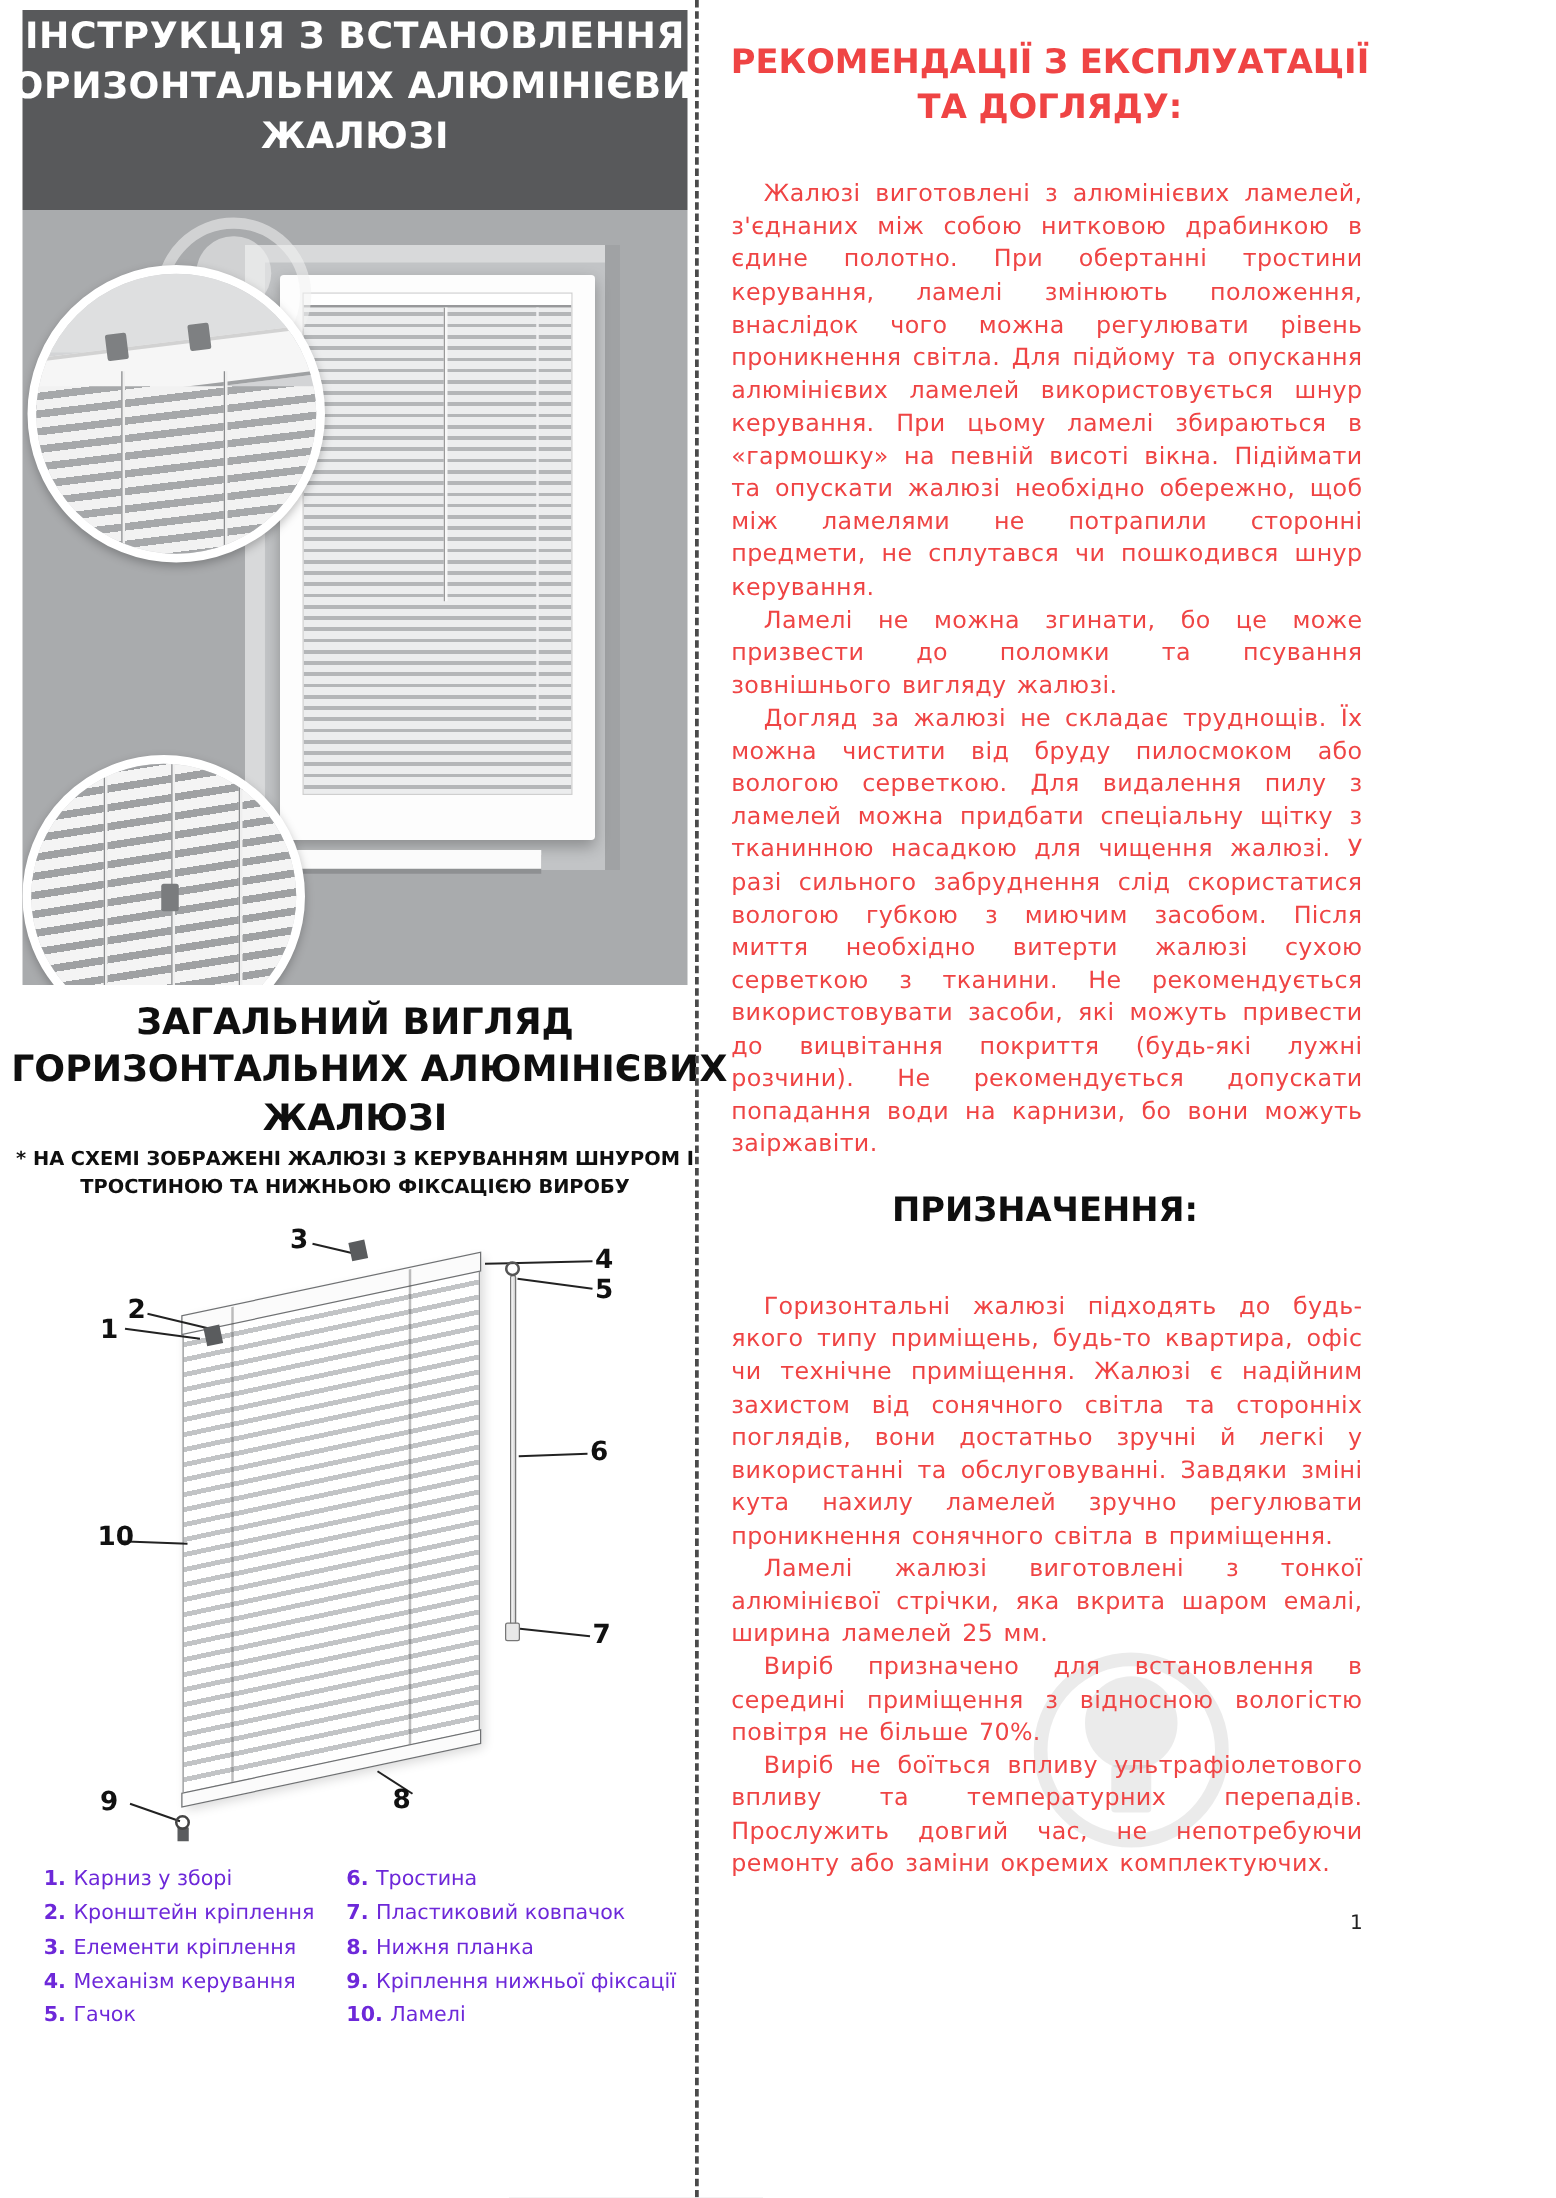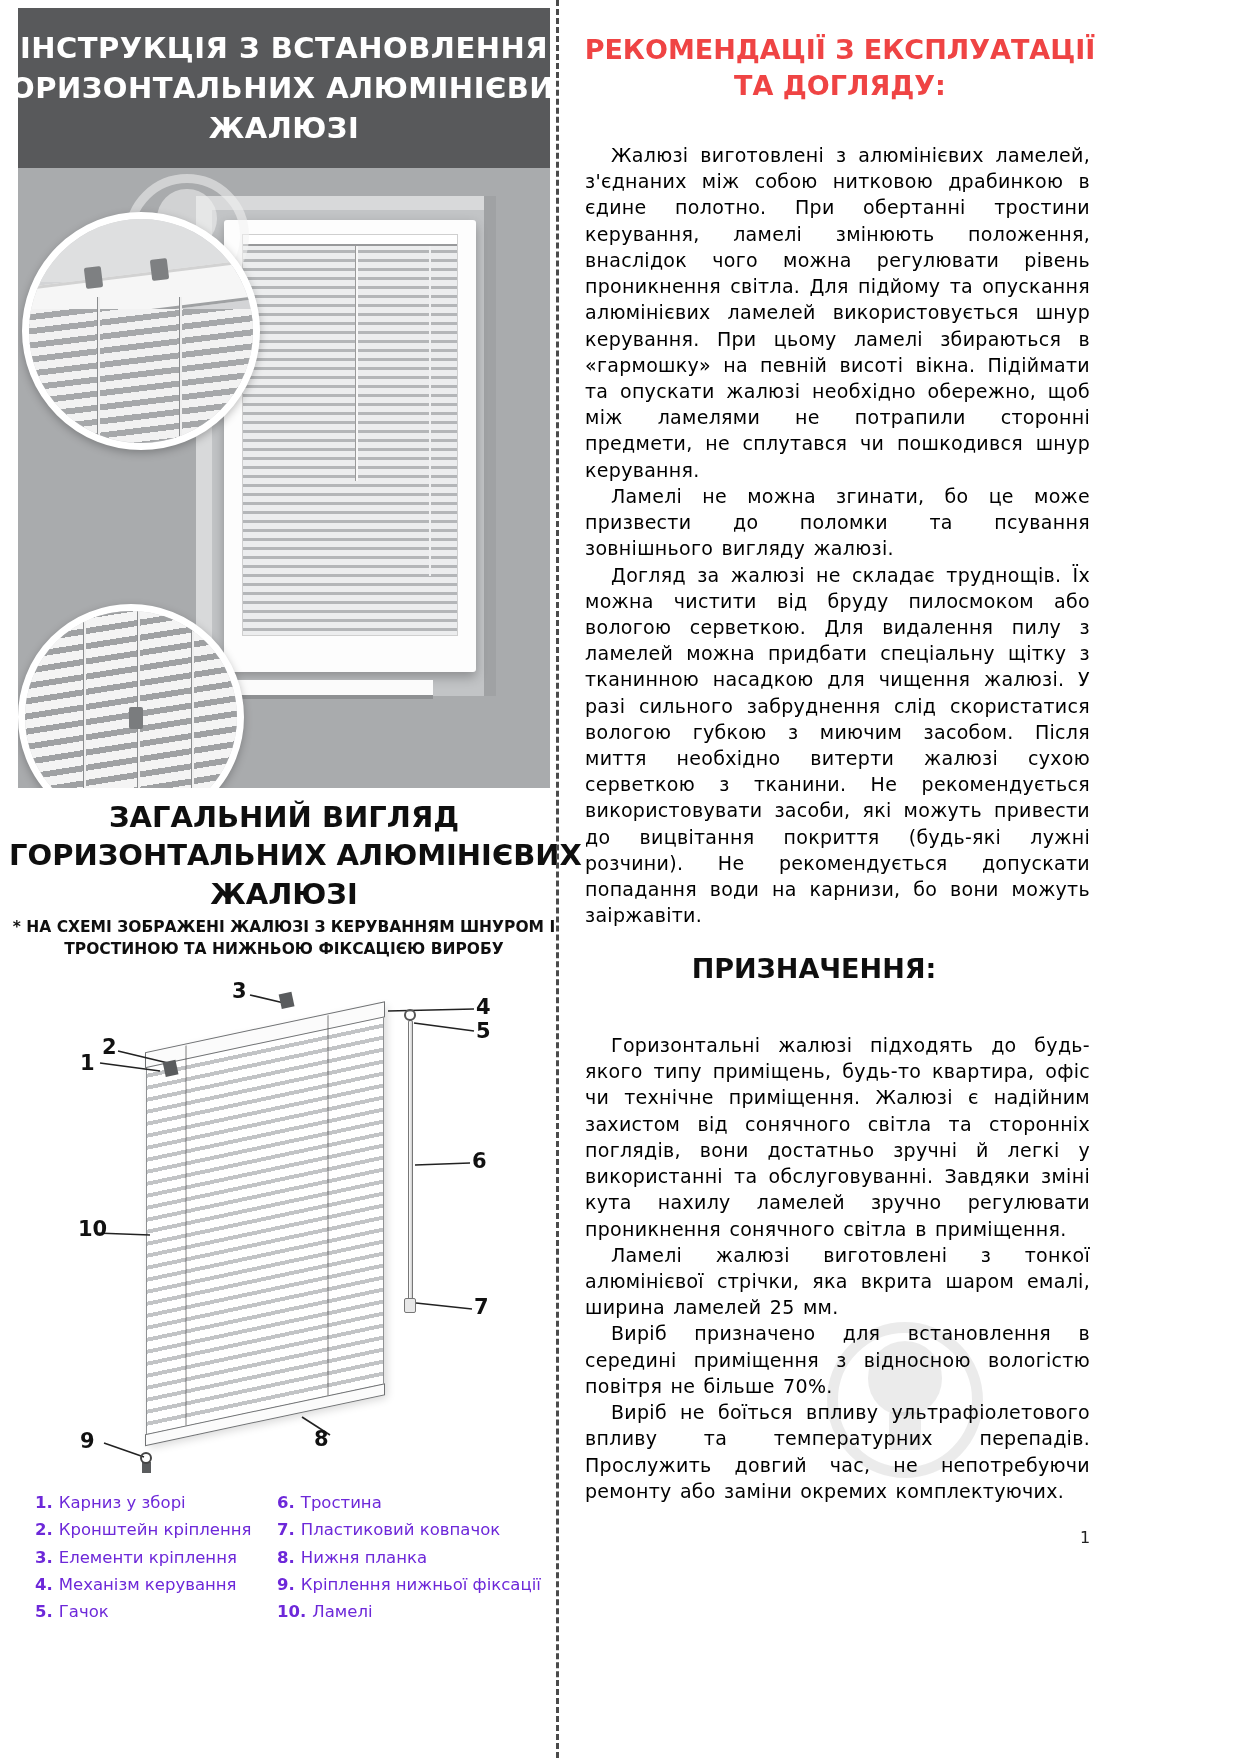--- a/index.html
+++ b/index.html
@@ -1,21 +1,21 @@
 <!DOCTYPE html>
 <html><head>
 <meta charset="utf-8">
 <style>
   * { margin:0; padding:0; box-sizing:border-box; }
   body { background:#e0e0e0; font-family:"DejaVu Sans","Liberation Sans",sans-serif; }
   .page { position:relative; width:1245px; height:1758px; background:#ffffff; margin:0 auto; overflow:hidden; color:#1a1a1a; }
 
   
   .header-box { position:absolute; left:18px; top:8px; width:532px; height:160px; background:#58595b;
-    display:flex; flex-direction:column; justify-content:center; align-items:center; text-align:center; }
+    display:flex; flex-direction:column; justify-content:flex-start; align-items:center; text-align:center; }
   .header-box .hline { color:#ffffff; font-weight:700; font-size:29px; line-height:1.38; letter-spacing:.5px; white-space:nowrap; }
 
   .illustration { position:absolute; left:18px; top:168px; width:532px; height:620px; background:#a9abad; overflow:hidden; }
   .recess { position:absolute; left:178px; top:28px; width:300px; height:500px; background:#c2c4c6;
     box-shadow: inset 16px 0 0 #d8d9da, inset -12px 0 0 #a0a2a4, inset 0 14px 0 #d8d9da; }
   .win-frame { position:absolute; left:206px; top:52px; width:252px; height:452px; background:#fdfdfd; border-radius:3px;
     box-shadow:0 5px 12px rgba(0,0,0,.28); }
   .win-blinds { position:absolute; left:18px; top:14px; width:216px; height:402px; border:1px solid #cfcfcf;
     background:repeating-linear-gradient(180deg,#ecedee 0 6px,#b4b6b8 6px 9px); }
   .win-headrail { position:absolute; left:0; top:0; right:0; height:11px; background:#ffffff; border-bottom:2px solid #98999b; }
@@ -74,24 +74,24 @@
   .legend-col-2 { width:53%; }
   .legend-item { font-size:16.5px; line-height:1.35; white-space:nowrap; color:#6d28d9; }
   .legend-item b { margin-right:6px; }
 
   
   .divider { position:absolute; left:556px; top:0; height:1758px; width:0; border-left:3px dashed #4a4a4a; }
 
   
   .care-title { position:absolute; left:570px; top:32px; width:540px; text-align:center; z-index:1; }
   .care-title .hline { font-weight:700; font-size:27px; line-height:1.35; color:#ef4444; white-space:nowrap; }
-  .purpose-title { position:absolute; left:544px; top:953px; width:540px; text-align:center; z-index:1; }
+  .purpose-title { position:absolute; left:566px; top:953px; width:540px; text-align:center; z-index:1; }
   .purpose-title .hline { font-weight:700; font-size:27px; color:#0f0f0f; }
   .textblock { position:absolute; left:585px; width:505px; z-index:1; }
-  .textblock p { font-size:19px; line-height:1.38; letter-spacing:.3px; word-spacing:2px; text-align:justify; text-indent:26px; color:#000000; }
+  .textblock p { font-size:19px; line-height:1.38; letter-spacing:.3px; word-spacing:2px; text-align:justify; text-indent:26px; color:#ef4444; }
   .care-text { top:142px; }
   .purpose-text { top:1032px; }
 
   .page-number { position:absolute; left:1080px; top:1528px; font-size:16px; color:#222; z-index:1; }
 </style>
 </head>
 <body>
 
 <div class="page">
 

